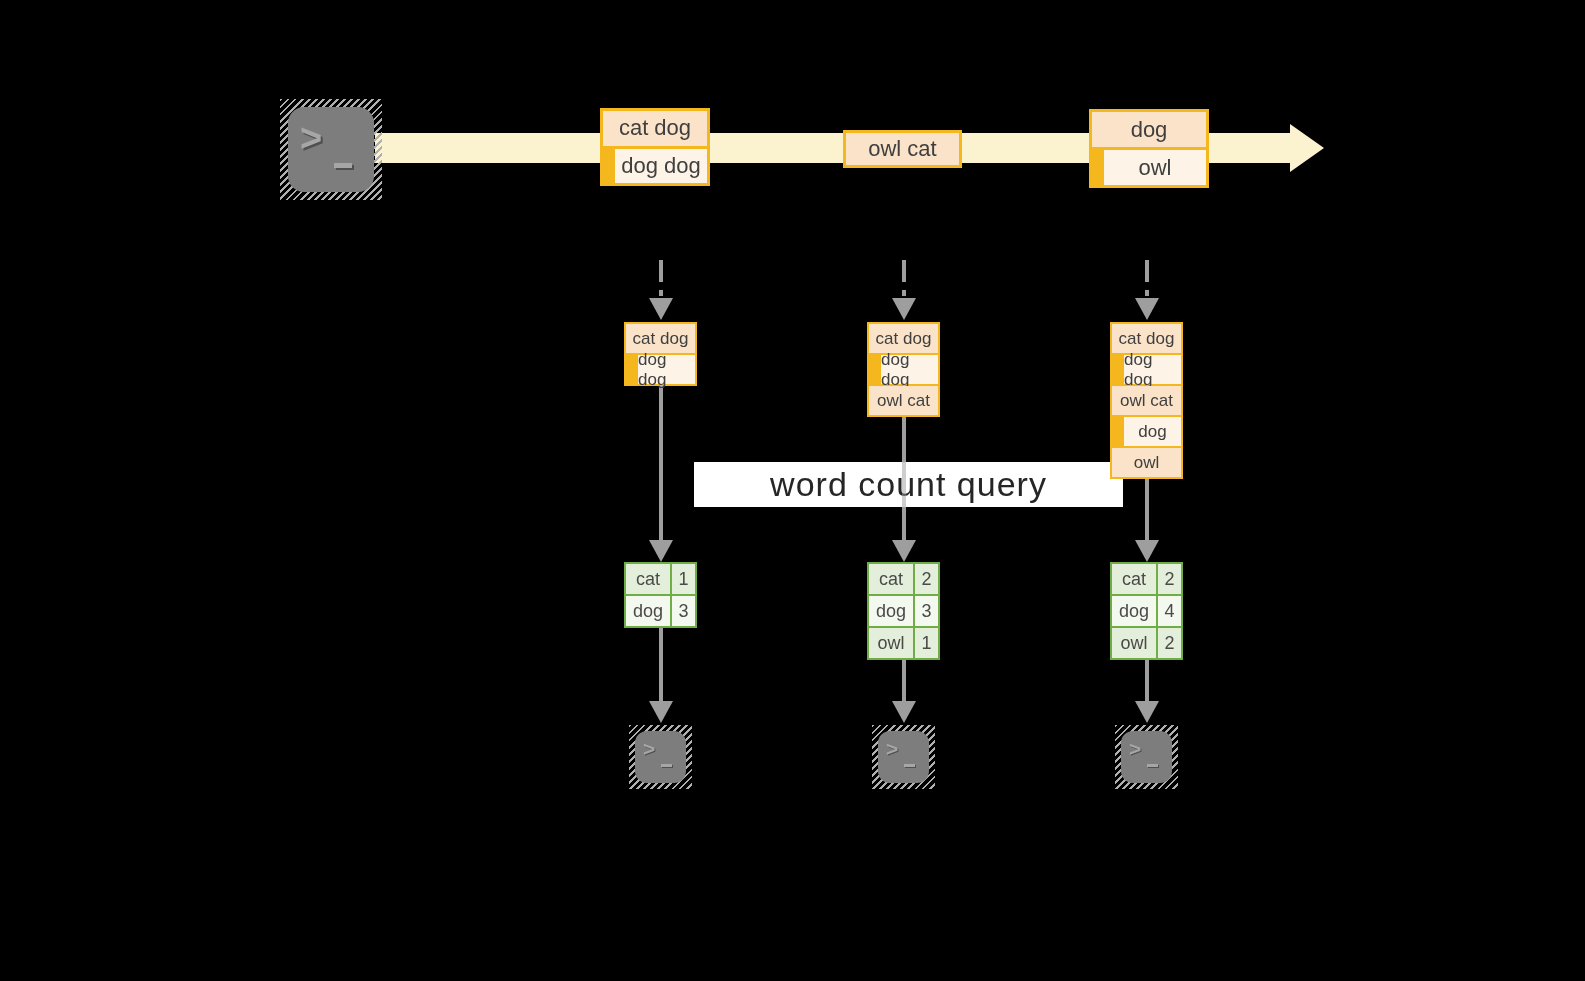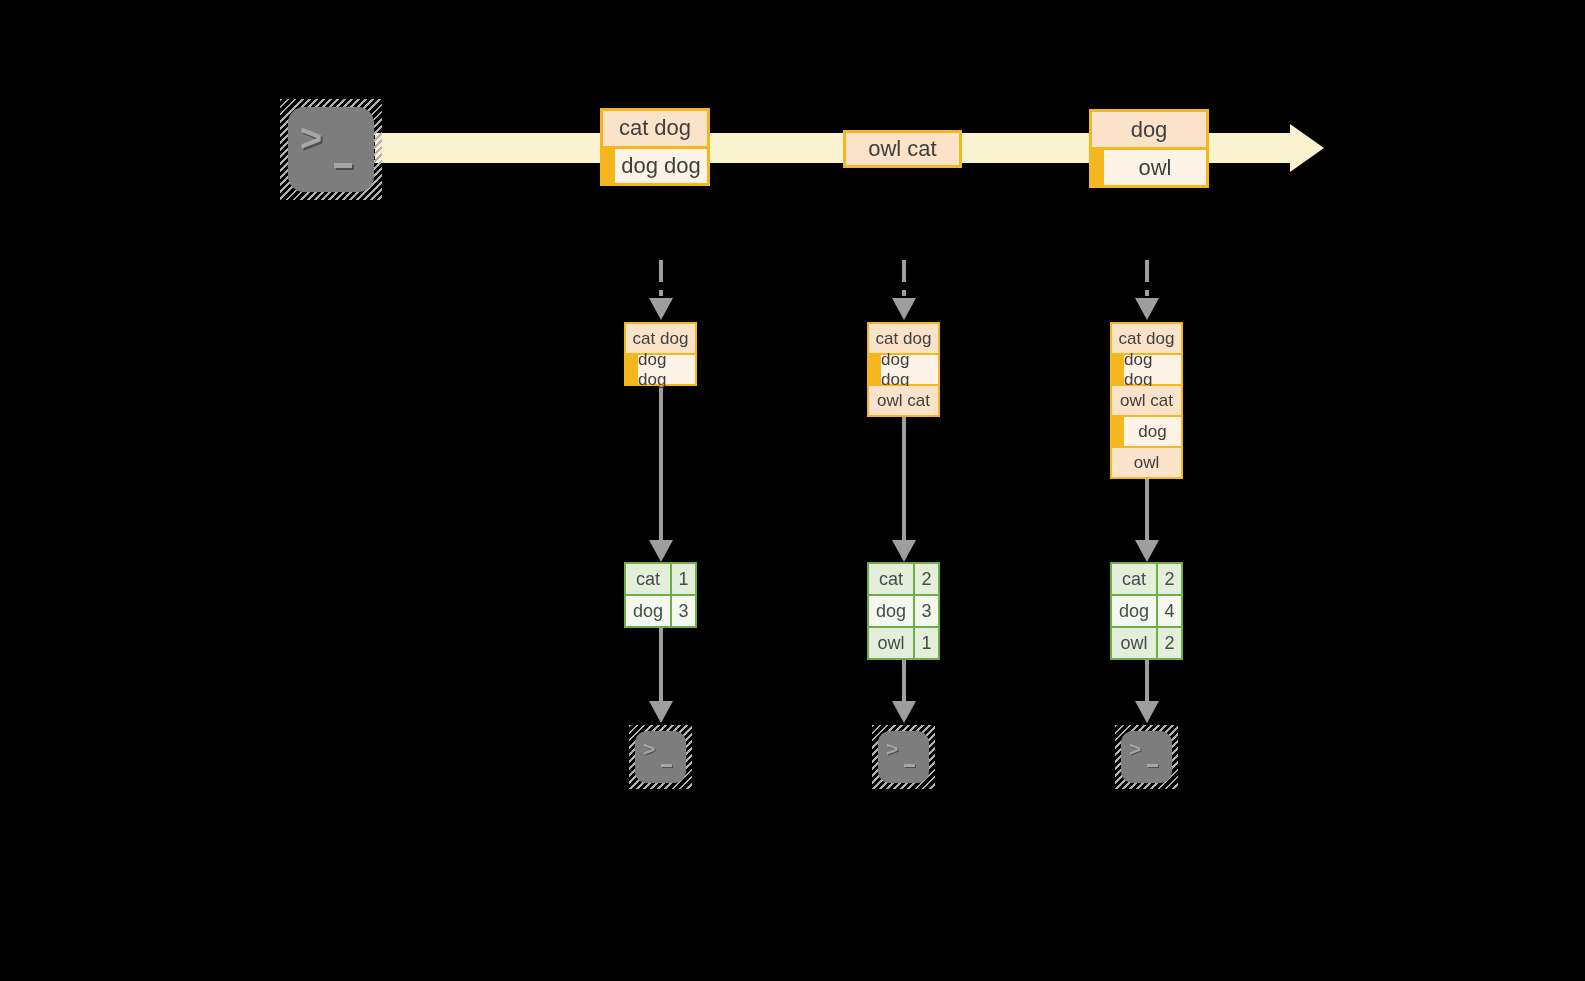--- a/index.html
+++ b/index.html
@@ -71,20 +71,23 @@
   <div class="terminal t-big" style="left:280px;top:99px;width:102px;height:101px;">
     <div class="terminal-inner">
       <span class="chev">&gt;</span>
       <span class="uscore"></span>
     </div>
   </div>
 
   <div class="band"></div>
   <div class="band-head"></div>
 
+  <div class="label-box">
+    <span>word count query</span>
+  </div>
   <div class="line-overlay"></div>
 
 <div class="stream-box" style="left: 600px; top: 108px; width: 110px; height: 78px;">
       <div class="srow peach">cat dog</div>
       <div class="srow cream">dog dog</div>
     </div>
     <div class="stream-box" style="left: 843px; top: 130px; width: 119px; height: 38px;">
       <div class="srow peach">owl cat</div>
     </div>
     <div class="stream-box" style="left: 1089px; top: 109px; width: 120px; height: 79px;">

